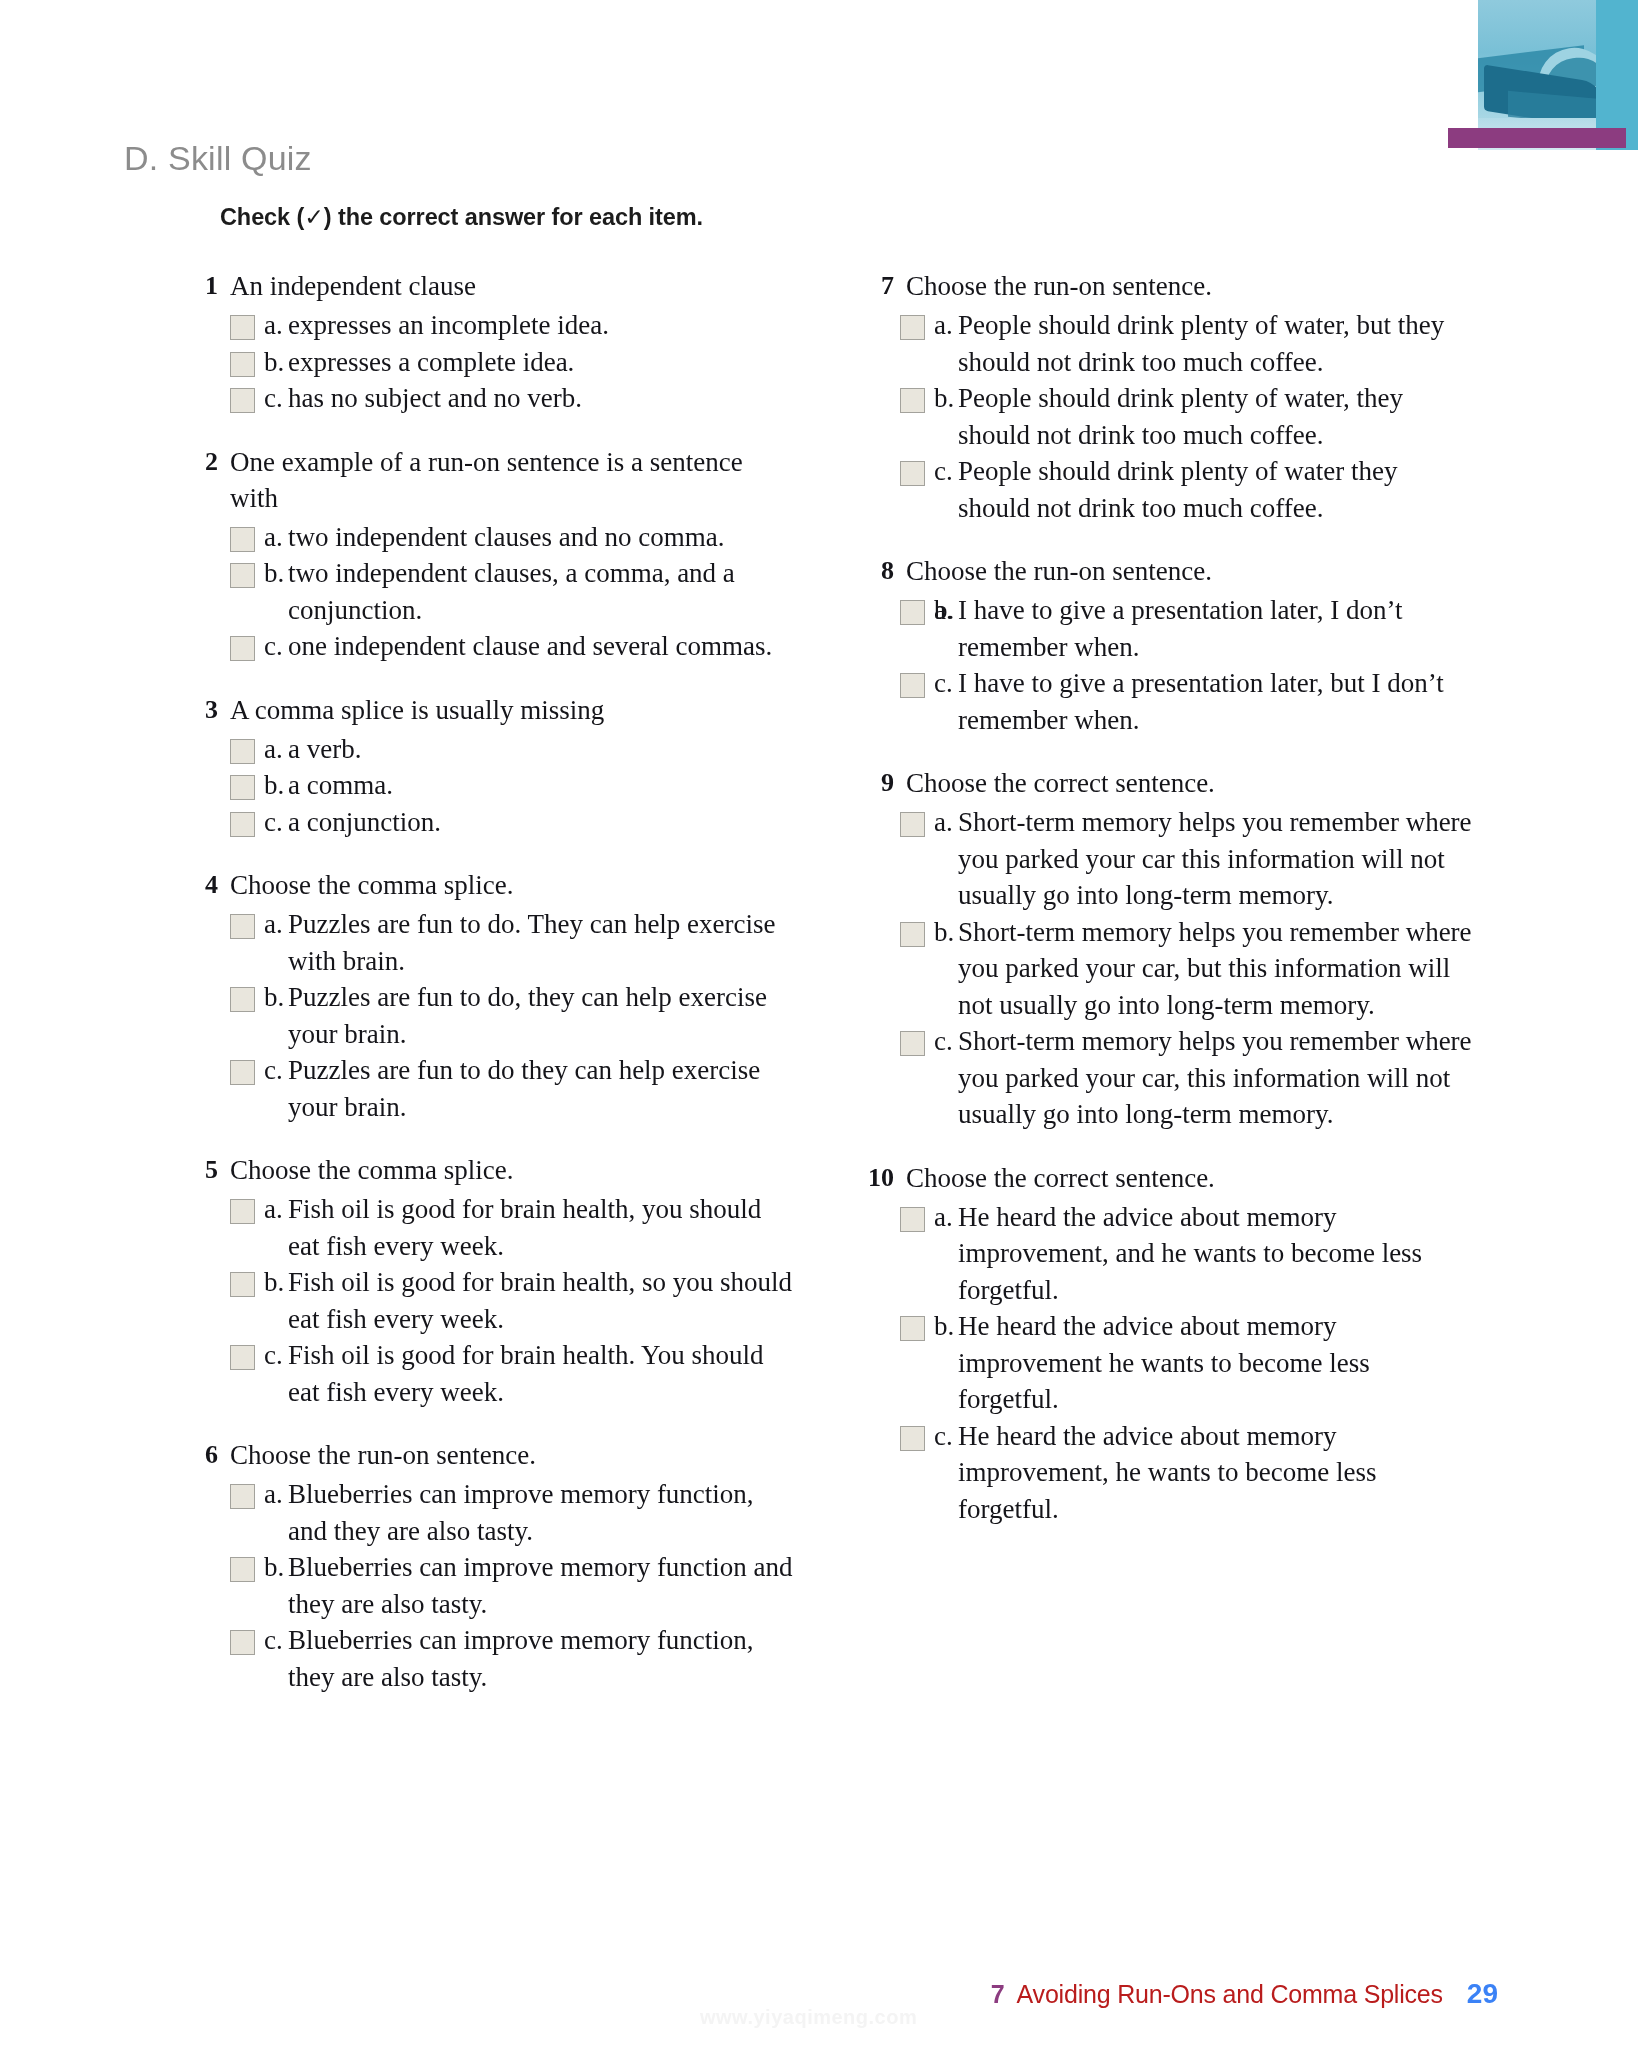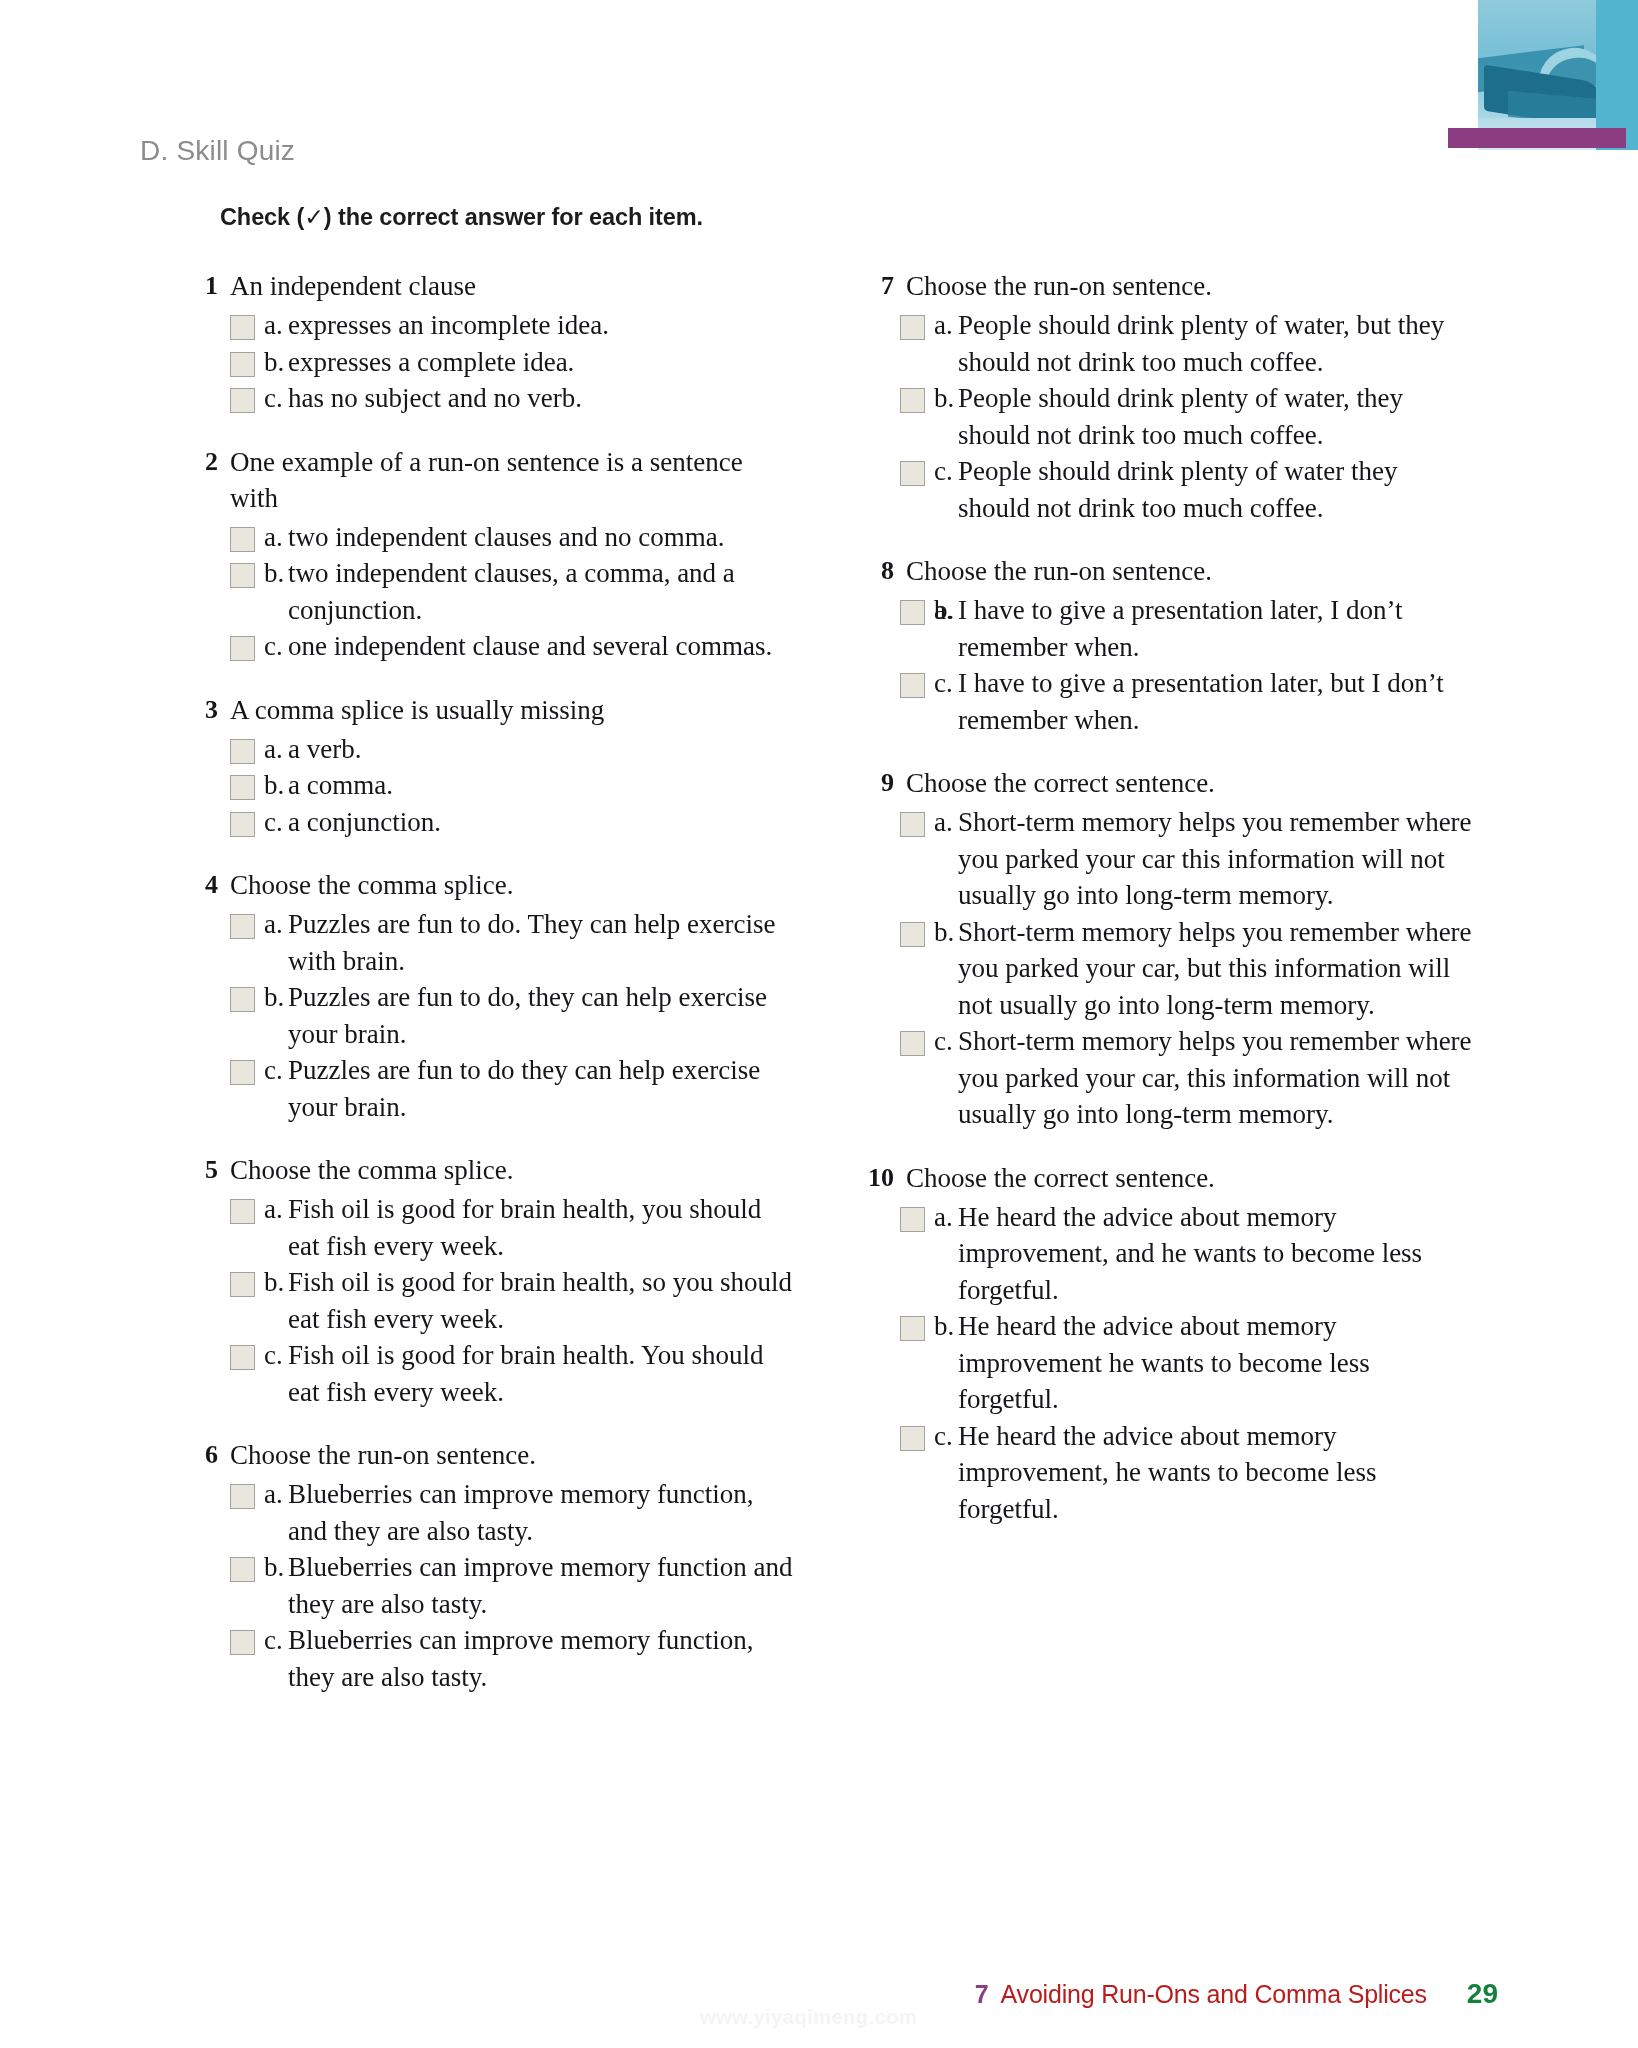--- a/index.html
+++ b/index.html
@@ -102,24 +102,24 @@
     left: 0;
     top: 128px;
     width: 178px;
     height: 20px;
     background: #8c3c80;
   }
 
   
   .page-title {
     position: absolute;
-    left: 140px;
+    left: 124px;
     top: 118px;
     font-family: "Liberation Sans", "DejaVu Sans", sans-serif;
-    font-size: 28px;
+    font-size: 34px;
     font-weight: 300;
     color: #8c8c8c;
     letter-spacing: .2px;
     line-height: 1;
   }
 
   .instruction {
     position: absolute;
     left: 200px;
     top: 203px;
@@ -216,22 +216,22 @@
   }
   .footer-title {
     font-size: 25px;
     font-weight: 400;
     color: #b91c1c;
     letter-spacing: -.2px;
   }
   .footer-page {
     font-size: 28px;
     font-weight: bold;
-    color: #15803d;
-    margin-left: 40px;
+    color: #3b82f6;
+    margin-left: 24px;
   }
   .watermark {
     position: absolute;
     left: 700px;
     top: 2006px;
     font-family: "Liberation Sans", "DejaVu Sans", sans-serif;
     font-size: 20px;
     font-weight: bold;
     color: #f4f4f4;
     letter-spacing: .5px;

